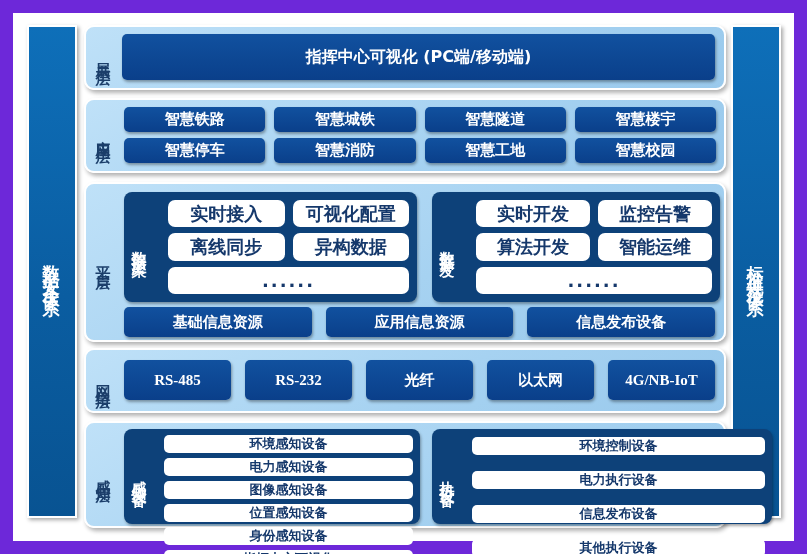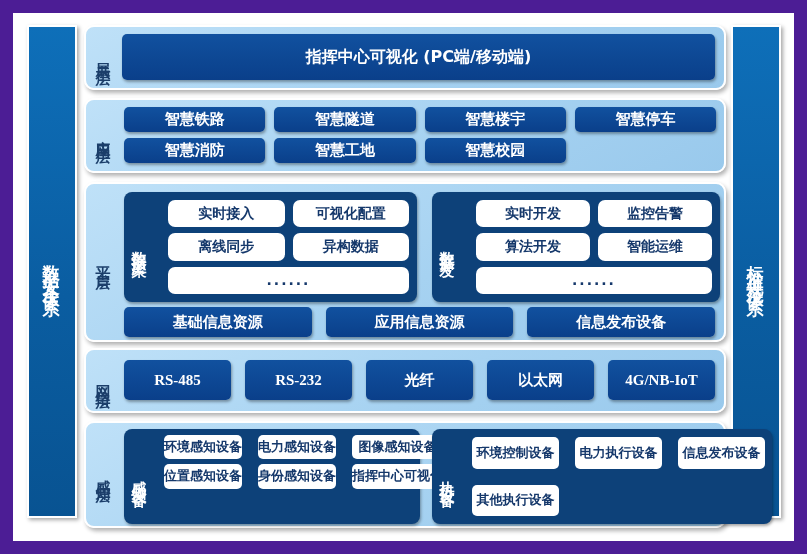--- a/index.html
+++ b/index.html
@@ -1,17 +1,17 @@
 <!DOCTYPE html>
 <html><head>
 <meta charset="utf-8">
 <style>
   html,body{margin:0;padding:0;}
   body{font-family:"DejaVu Sans","Liberation Sans",sans-serif;}
-  .stage{position:relative;width:807px;height:554px;background:#4c1d95;overflow:hidden;}
+  .stage{position:relative;width:807px;height:554px;background:#6d28d9;overflow:hidden;}
   .canvas{position:absolute;left:13px;top:13px;right:13px;bottom:13px;background:#ffffff;}
 
   .vbar{position:absolute;top:25px;width:50px;height:493px;box-sizing:border-box;
         background:linear-gradient(180deg,#0e6fb9 0%,#0a5da1 55%,#085392 100%);
         border:2px solid #fff;box-shadow:2px 2px 4px rgba(0,0,0,.35);
         display:flex;align-items:center;justify-content:center;}
   .vbar-left{left:27px}
   .vbar-right{left:731px}
   .vtext{writing-mode:vertical-lr;text-orientation:upright;}
   .vbar .vtext{color:#fff;font-size:17px;font-weight:bold;letter-spacing:7px;}
@@ -39,35 +39,35 @@
 
   .group{position:absolute;background:#0d4179;border-radius:8px;
          box-shadow:1px 2px 3px rgba(0,0,0,.35);}
   .p3 .group{top:8px;height:110px}
   .p3 .ga{left:38px;width:293px}
   .p3 .gb{left:346px;width:288px}
   .group-label{position:absolute;left:7px;top:50%;transform:translateY(-50%);
                color:#fff;font-weight:bold;font-size:15px;letter-spacing:4px;line-height:1;}
   .gbox-grid{position:absolute;left:44px;right:8px;top:8px;bottom:8px;display:grid;
              grid-template-columns:1fr 1fr;grid-template-rows:1fr 1fr 1fr;gap:6px 8px;}
-  .wbox{background:#fff;border-radius:7px;color:#15386b;font-weight:bold;font-size:14px;
+  .wbox{background:#fff;border-radius:7px;color:#15386b;font-weight:bold;font-size:18px;
         display:flex;align-items:center;justify-content:center;white-space:nowrap;}
   .dots{grid-column:1/3;letter-spacing:2px;}
 
   .res-row{position:absolute;left:38px;right:9px;top:123px;height:30px;display:flex;gap:14px;}
   .res-row .dkbtn{flex:1;}
 
   .net-row{position:absolute;left:38px;right:9px;top:10px;bottom:11px;display:flex;gap:14px;font-family:Liberation Serif, serif;}
   .net-row .dkbtn{flex:1;}
 
   .p5 .group{top:6px;height:95px}
   .p5 .ga{left:38px;width:296px}
   .p5 .gb{left:346px;width:340px}
   .dev-grid{position:absolute;left:40px;right:7px;top:6px;bottom:6px;display:grid;
-            grid-template-columns:1fr 1fr 1fr;gap:5px 16px;font-family:Liberation Serif, serif;}
+            grid-template-columns:1fr;gap:5px 24px;font-family:Liberation Serif, serif;}
   .dev-grid .wbox{font-size:13px;border-radius:5px;}
   .rows3{grid-template-rows:1fr 1fr 1fr;}
   .rows2{grid-template-rows:1fr 1fr;row-gap:16px;top:8px;bottom:8px;}
 </style>
 </head>
 <body>
 
 <div class="stage">
   <div class="canvas"></div>
 
@@ -80,20 +80,21 @@
 
   <section class="panel p1">
     <div class="layer-label vtext">展示层</div>
     <div class="dkbtn title-box">指挥中心可视化 (PC端/移动端)</div>
   </section>
 
   <section class="panel p2">
     <div class="layer-label vtext">应用层</div>
     <div class="app-grid">
       <div class="dkbtn">智慧铁路</div>
+      <div class="dkbtn">智慧城铁</div>
       <div class="dkbtn">智慧隧道</div>
       <div class="dkbtn">智慧楼宇</div>
       <div class="dkbtn">智慧停车</div>
       <div class="dkbtn">智慧消防</div>
       <div class="dkbtn">智慧工地</div>
       <div class="dkbtn">智慧校园</div>
     </div>
   </section>
 
   <section class="panel p3">

